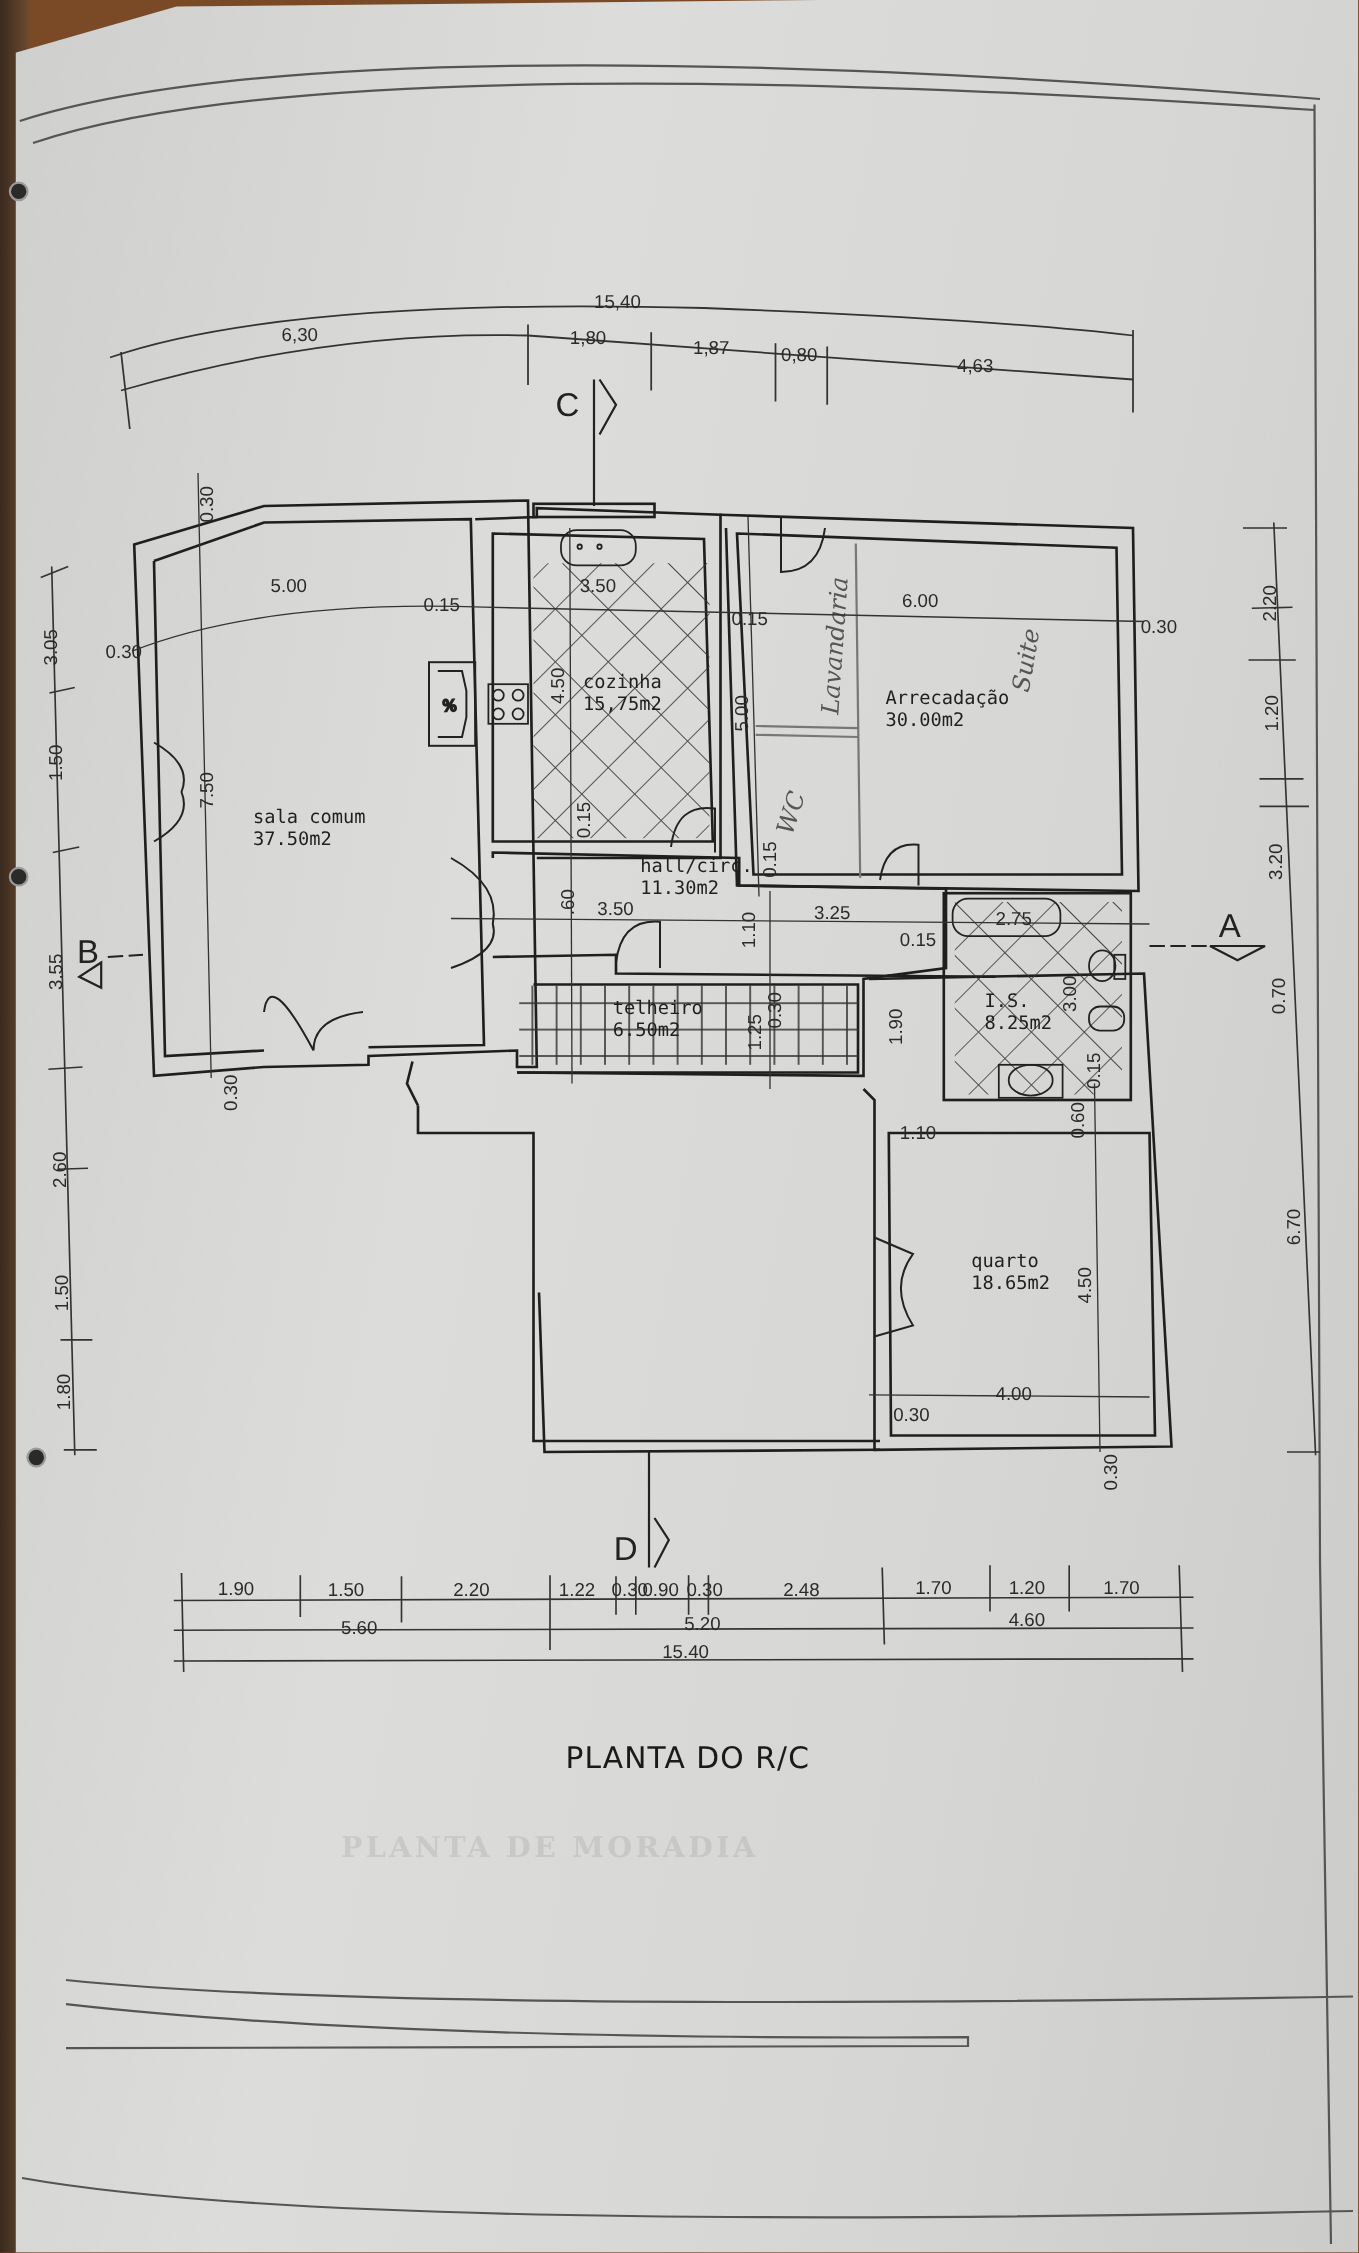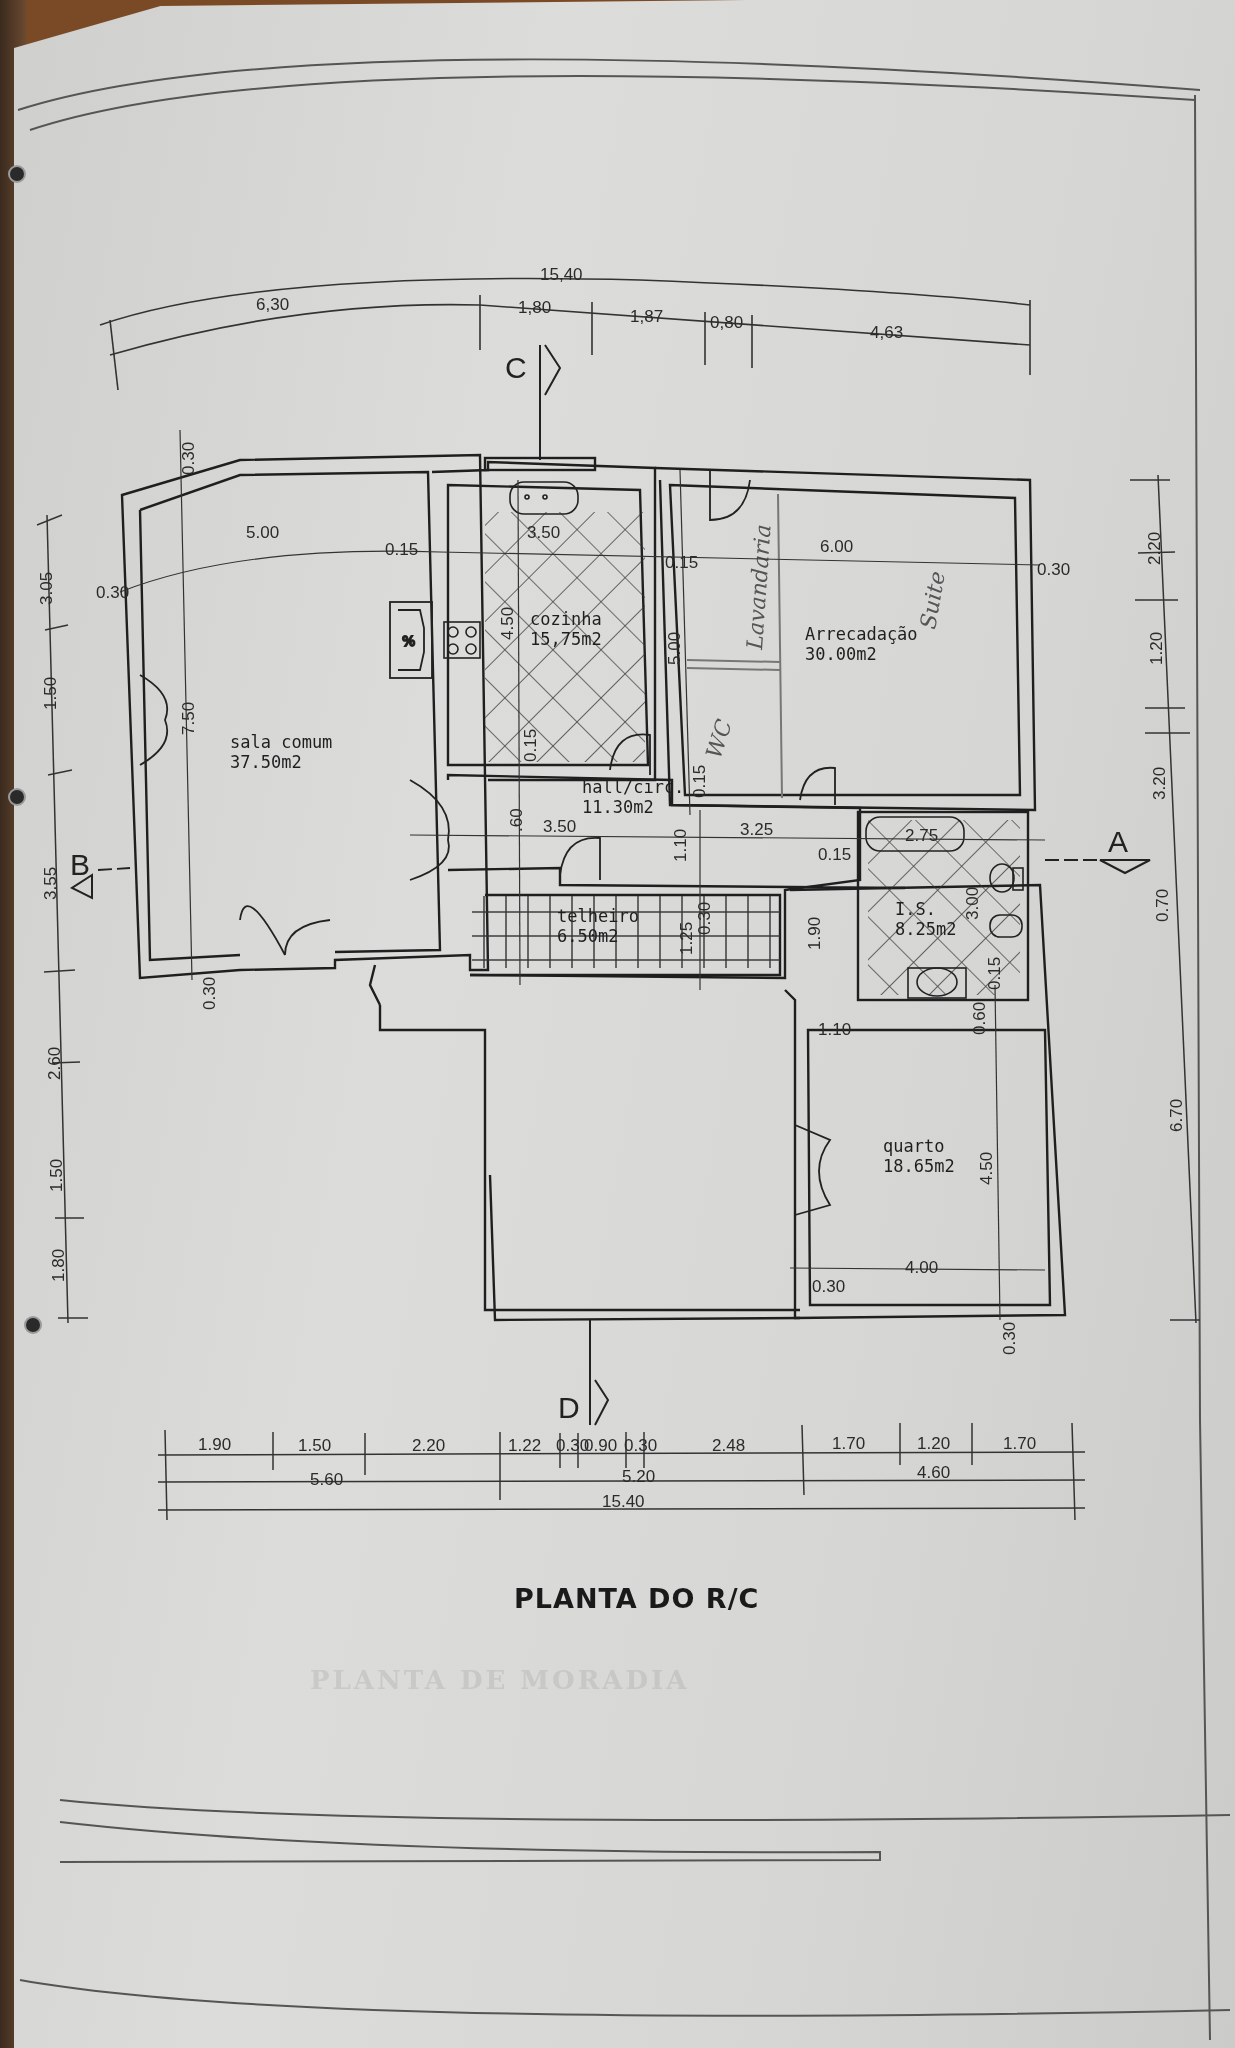--- a/index.html
+++ b/index.html
@@ -15,21 +15,21 @@
       clip-path:polygon(0 48px, 12% 6px, 60% 0, 100% 0, 100% 100%, 0 100%);
     }
     .ring { position:absolute; width:14px; height:14px; border-radius:50%; background:#2a2a2a; border:2px solid #9a9a9a; }
     svg.plan { position:absolute; left:0; top:0; }
     .dim { font-family:"Liberation Sans", sans-serif; font-size:17px; fill:#2b2b2b; }
     .room { font-family:"DejaVu Sans Mono", monospace; font-size:17px; fill:#1f1f1f; }
     .sec { font-family:"Liberation Sans", sans-serif; font-size:30px; fill:#222; }
     .hand { font-family:"DejaVu Serif", serif; font-size:22px; fill:#555; font-style:italic; }
     .title {
       position:absolute; left:514px; top:1583px; font-size:27px; letter-spacing:1px;
-      font-family:"DejaVu Sans", sans-serif; color:#1a1a1a;font-weight:bold;
+      font-family:"DejaVu Sans", sans-serif; color:#1a1a1a;
     }
     .bleed {
       position:absolute; font-family:"DejaVu Serif", serif; color:rgba(120,120,120,0.18);
       font-size:26px; letter-spacing:3px; font-weight:bold;
     }
   </style>
 </head>
 <body>
 
 <div class="desk-left"></div>

